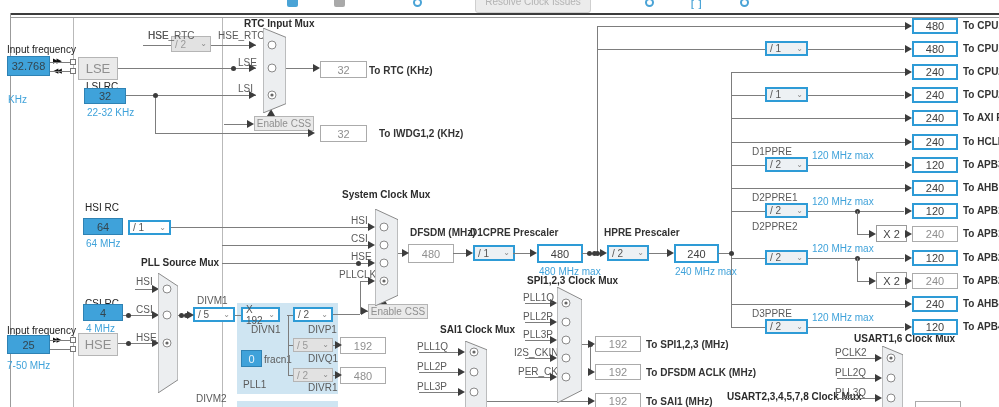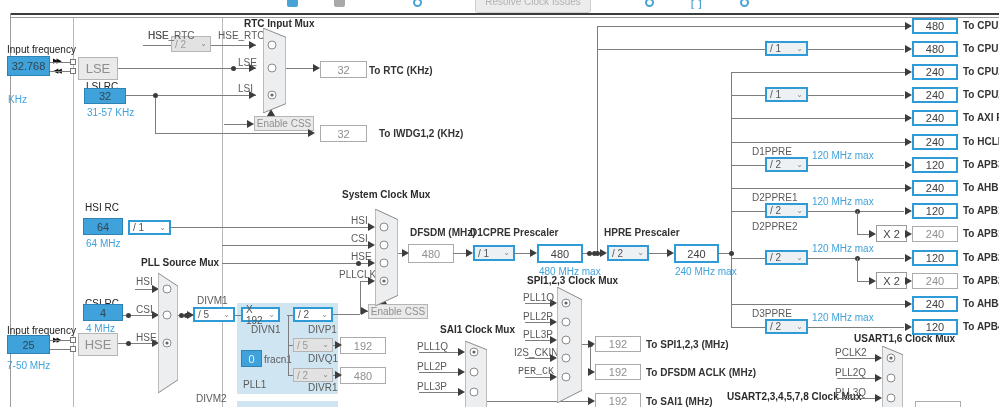--- a/index.html
+++ b/index.html
@@ -64,21 +64,21 @@
 <div class="bluebox" style="left:7px;top:56px;width:43px;height:20px">32.768</div>
 <div class="blue-lbl" style="left:8px;top:94px">KHz</div>
 <span class="pin-arr" style="left:53px;top:57px">▶▶</span>
 <span class="pin-arr" style="left:53px;top:67px">◀◀</span>
 <div class="pin-sq" style="left:70px;top:59px"></div>
 <div class="pin-sq" style="left:70px;top:68px"></div>
 <div class="graybtn bigbtn" style="left:78px;top:57px;width:40px;height:23px">LSE</div>
 
 <div class="dark-lbl" style="left:86px;top:81px">LSI RC</div>
 <div class="bluebox" style="left:84px;top:88px;width:42px;height:16px">32</div>
-<div class="blue-lbl" style="left:87px;top:107px">31-57 KHz</div>
+<div class="blue-lbl" style="left:87px;top:107px">22-32 KHz</div>
 
 <div class="title" style="left:244px;top:18px">RTC Input Mux</div>
 <div class="lbl" style="left:148px;top:30px">HSE</div>
 <div class="dd disabled" style="left:171px;top:36px;width:40px;height:16px">
   <span>/ 2</span>
     <span class="chev">⌄</span>
 </div>
 <div class="graybtn" style="left:254px;top:116px;width:60px;height:15px">Enable CSS</div>
 <div class="box gray" style="left:320px;top:61px;width:47px;height:17px">32</div>
 <div class="bold-lbl" style="left:369px;top:65px">To RTC (KHz)</div>
@@ -280,21 +280,21 @@
 <div class="lbl" style="left: 136px; top: 304px;">CSI</div>
 <div class="lbl" style="left: 136px; top: 332px;">HSE</div>
 <div class="lbl" style="left: 351px; top: 215px;">HSI</div>
 <div class="lbl" style="left: 351px; top: 233px;">CSI</div>
 <div class="lbl" style="left: 351px; top: 251px;">HSE</div>
 <div class="lbl" style="left: 339px; top: 269px;">PLLCLK</div>
 <div class="lbl" style="left: 523px; top: 292px;">PLL1Q</div>
 <div class="lbl" style="left: 523px; top: 311px;">PLL2P</div>
 <div class="lbl" style="left: 523px; top: 329px;">PLL3P</div>
 <div class="lbl" style="left: 514px; top: 347px;">I2S_CKIN</div>
-<div class="lbl" style="left: 518px; top: 366px; font-family: Liberation Mono, monospace;">PER_CK</div>
+<div class="lbl" style="left: 518px; top: 366px;">PER_CK</div>
 <div class="lbl" style="left: 417px; top: 341px;">PLL1Q</div>
 <div class="lbl" style="left: 417px; top: 361px;">PLL2P</div>
 <div class="lbl" style="left: 417px; top: 381px;">PLL3P</div>
 <div class="lbl" style="left: 835px; top: 347px;">PCLK2</div>
 <div class="lbl" style="left: 835px; top: 367px;">PLL2Q</div>
 <div class="lbl" style="left: 835px; top: 387px;">PLL3Q</div>
 <div class="lbl" style="left: 218px; top: 30px;">HSE_RTC</div>
 <svg class="mux" width="23" height="85" style="left: 263px; top: 28px;">
     <polygon points="0,0 23,9.35 23,75.65 0,85" fill="#eceef0" stroke="#8a8a8a"></polygon>
     <circle cx="9" cy="17" r="4" fill="#fff" stroke="#8a8a8a"></circle>

